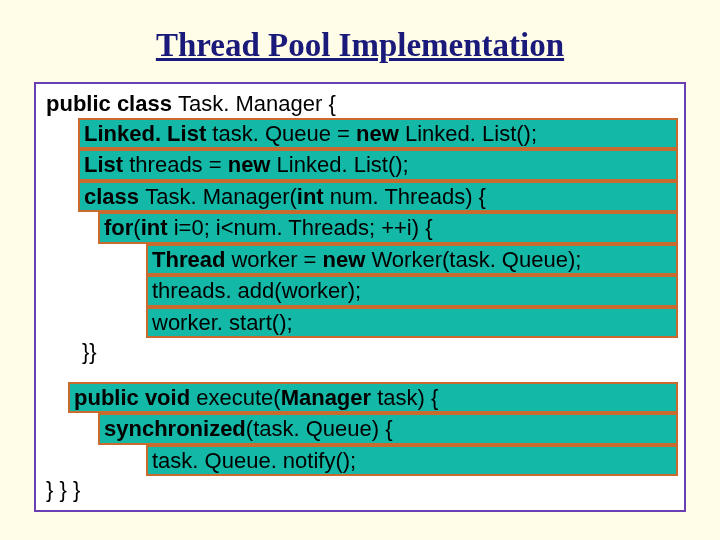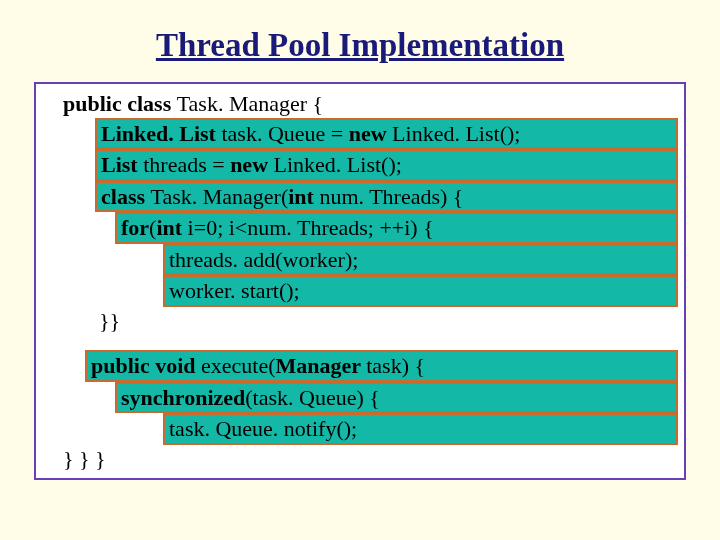--- a/index.html
+++ b/index.html
@@ -45,26 +45,25 @@
     border: 2px solid #c96a2e;
     background: #14b8a6;
     padding: 0 4px;
     margin: 0;
   }
   .plain {
     flex: 1 1 auto;
     padding: 0 4px;
   }
   .code {
-    font-family: Liberation Serif, serif;
+    font-family: Liberation Sans, sans-serif;
     font-size: 22px;
     color: #000;
     line-height: 1.25;
     white-space: pre;
-    margin-left: 17px;
   }
   .kw { font-weight: bold; }
 </style>
 </head>
 <body>
 
 <div class="slide">
   <div class="title">Thread Pool Implementation</div>
 
   <div class="codebox">
@@ -86,20 +85,24 @@
     <div class="row">
       <div class="indent" style="width:36px"></div>
       <div class="cell code"><span class="kw">class </span><span>Task. Manager(</span><span class="kw">int </span><span>num. Threads) {</span></div>
     </div>
 
     <div class="row">
       <div class="indent" style="width:56px"></div>
       <div class="cell code"><span class="kw">for</span><span>(</span><span class="kw">int </span><span>i=0; i&lt;num. Threads; ++i) {</span></div>
     </div>
 
+    <div class="row">
+      <div class="indent" style="width:104px"></div>
+      <div class="cell code"><span class="kw">Thread </span><span>worker = </span><span class="kw">new </span><span>Worker(task. Queue);</span></div>
+    </div>
 
     <div class="row">
       <div class="indent" style="width:104px"></div>
       <div class="cell code"><span>threads. add(worker);</span></div>
     </div>
 
     <div class="row">
       <div class="indent" style="width:104px"></div>
       <div class="cell code"><span>worker. start();</span></div>
     </div>

